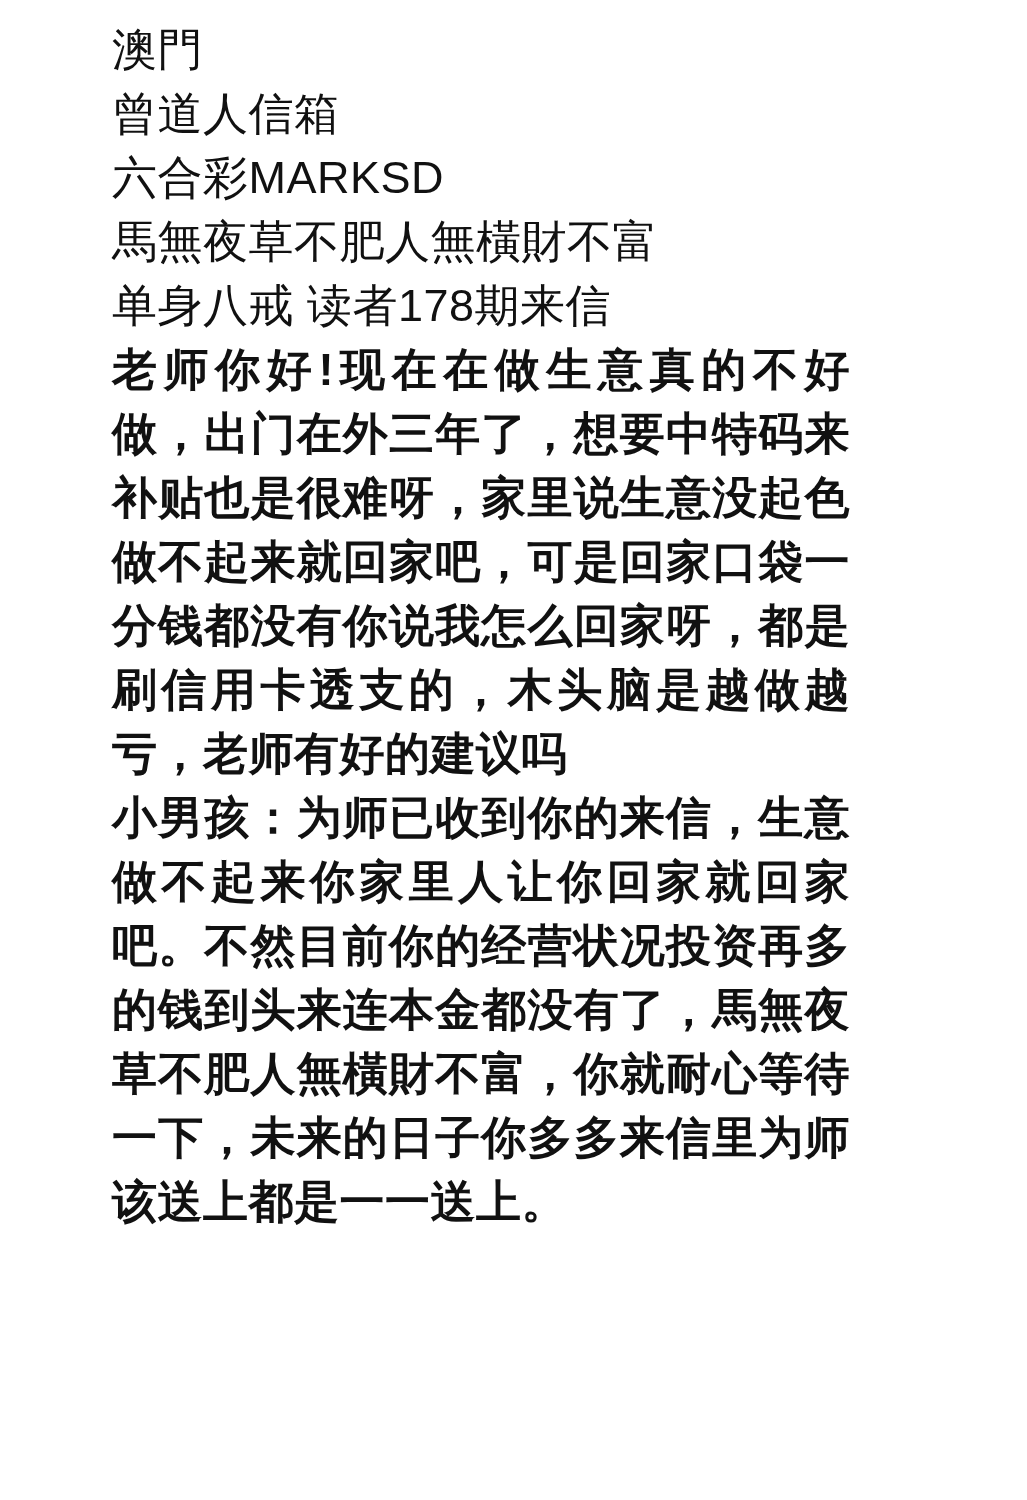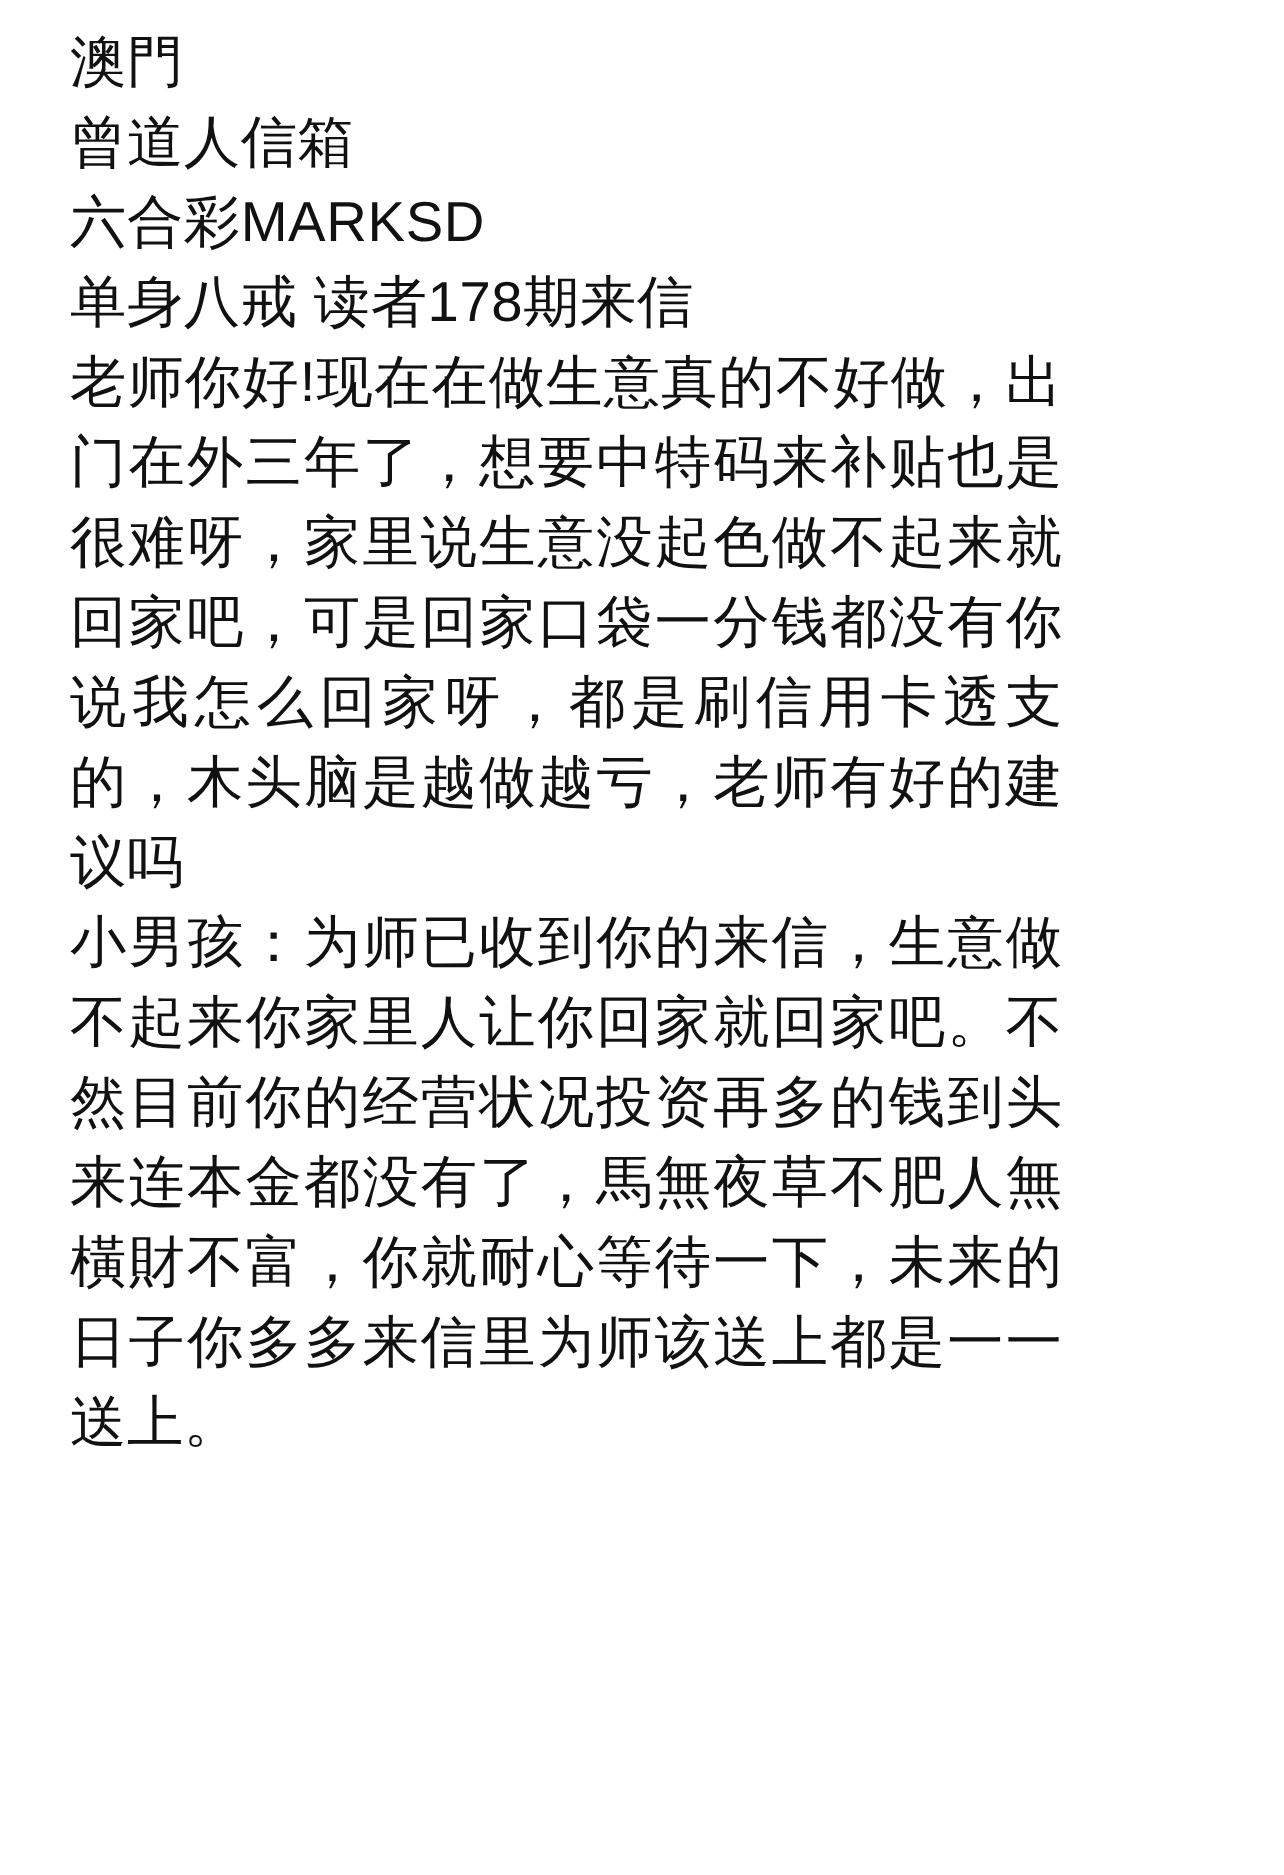--- a/index.html
+++ b/index.html
@@ -11,52 +11,53 @@
     width: 1027px;
     height: 1500px;
     font-family: "Liberation Sans", "DejaVu Sans", sans-serif;
     color: #111111;
     overflow: hidden;
   }
   .page {
     box-sizing: border-box;
     width: 928px;
     min-height: 1500px;
-    padding: 18px 78px 10px 56px;
+    padding: 18px 78px 10px 112px;
     background: #ffffff;
   }
   .line {
     font-size: 45px;
     line-height: 64px;
     letter-spacing: 0.5px;
     color: #111111;
     white-space: pre-wrap;
     word-break: break-word;
     font-weight: 400;
   }
   .para {
     font-size: 45px;
     line-height: 64px;
     letter-spacing: 0.5px;
     color: #111111;
     text-align: justify;
     text-align-last: left;
     white-space: pre-wrap;
     word-break: break-all;
-    font-weight: 400;
+    font-weight: 700;
   }
 </style>
 </head>
 <body>
 
 <div class="page">
 
   <div class="line">澳門</div>
   <div class="line">曾道人信箱</div>
   <div class="line">六合彩MARKSD</div>
+  <div class="line">馬無夜草不肥人無橫財不富</div>
   <div class="line">单身八戒 读者178期来信</div>
 
   <div class="para">老师你好!现在在做生意真的不好做，出门在外三年了，想要中特码来补贴也是很难呀，家里说生意没起色做不起来就回家吧，可是回家口袋一分钱都没有你说我怎么回家呀，都是刷信用卡透支的，木头脑是越做越亏，老师有好的建议吗</div>
 
 
   <div class="para">小男孩：为师已收到你的来信，生意做不起来你家里人让你回家就回家吧。不然目前你的经营状况投资再多的钱到头来连本金都没有了，馬無夜草不肥人無橫財不富，你就耐心等待一下，未来的日子你多多来信里为师该送上都是一一送上。</div>
 
 
 </div>
 

